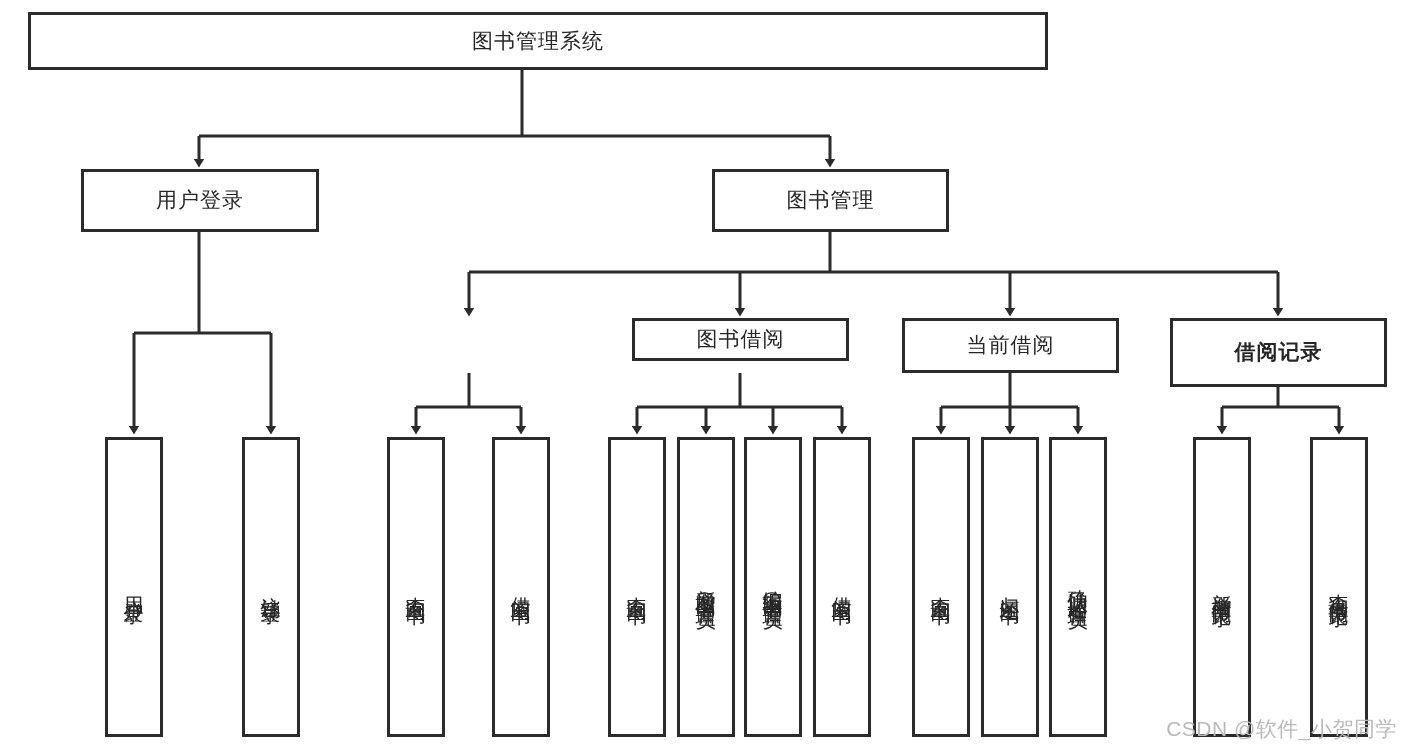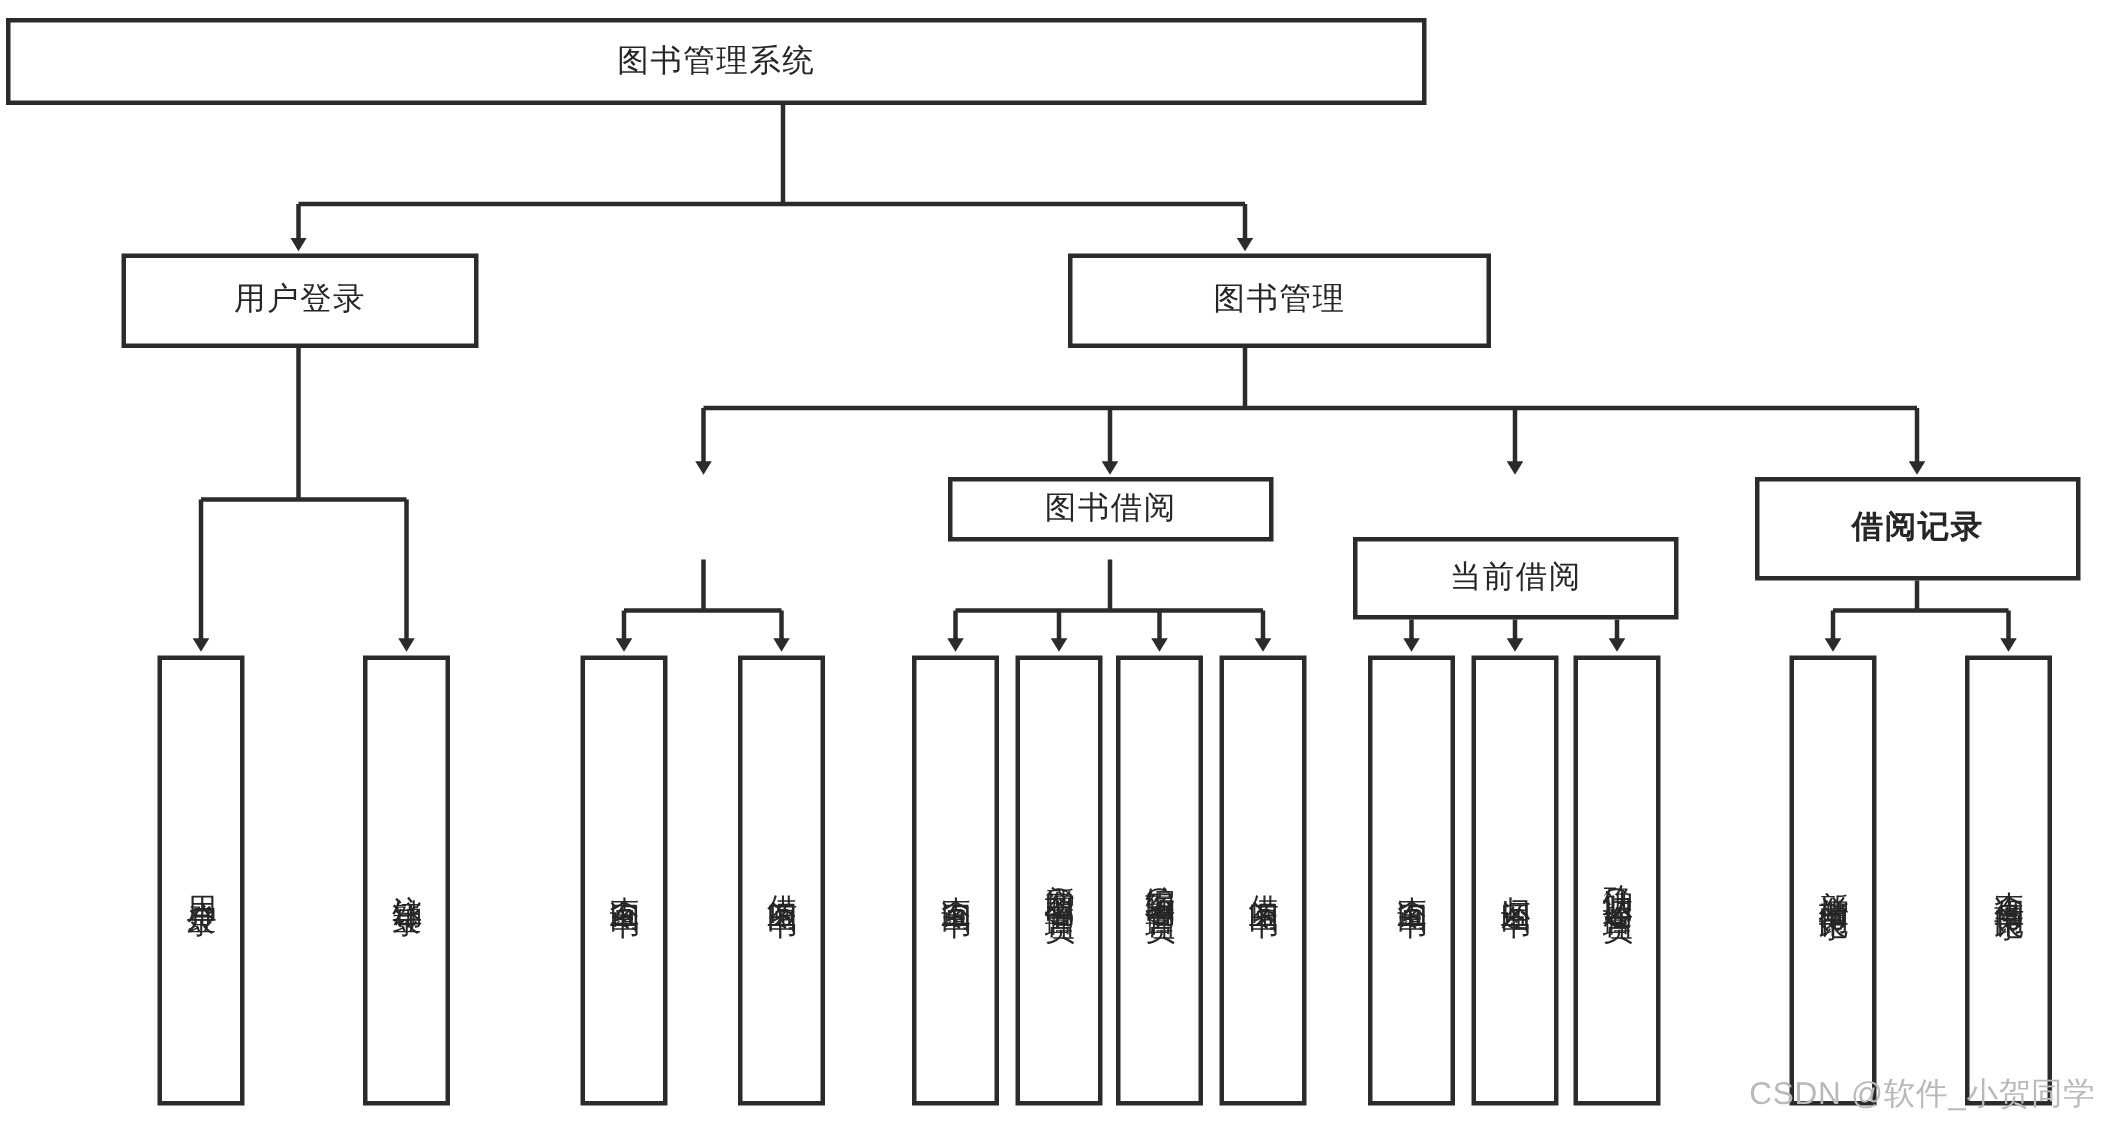--- a/index.html
+++ b/index.html
@@ -122,38 +122,38 @@
       <path d="M1078,407 L1078,427" marker-end="url(#arrow)"></path>
 
       <path d="M1278,373 L1278,407"></path>
       <path d="M1222,407 L1339,407"></path>
       <path d="M1222,407 L1222,427" marker-end="url(#arrow)"></path>
       <path d="M1339,407 L1339,427" marker-end="url(#arrow)"></path>
 
     </g>
   </svg>
 
-  <div class="node root" style="left:4px; top:12px; width:947px; height:58px;">
+  <div class="node root" style="left:28px; top:12px; width:1020px; height:58px;">
     <span class="node-label">图书管理系统</span>
   </div>
 
   <div class="node" style="left:81px; top:169px; width:238px; height:63px;">
     <span class="node-label">用户登录</span>
   </div>
 
-  <div class="node" style="left:712px; top:169px; width:282px; height:63px;">
+  <div class="node" style="left:712px; top:169px; width:237px; height:63px;">
     <span class="node-label">图书管理</span>
   </div>
 
 
   <div class="node" style="left:632px; top:318px; width:217px; height:43px;">
     <span class="node-label">图书借阅</span>
   </div>
 
-  <div class="node" style="left:902px; top:318px; width:217px; height:55px;margin-top:40px;">
+  <div class="node" style="left:902px; top:318px; width:217px; height:55px;">
     <span class="node-label">当前借阅</span>
   </div>
 
   <div class="node" style="left:1170px; top:318px; width:217px; height:69px;font-weight:bold;">
     <span class="node-label">借阅记录</span>
   </div>
 
   <div class="node leaf" style="left:105px; top:437px; width:58px; height:300px;">
     <span class="node-label">用户登录</span>
   </div>

